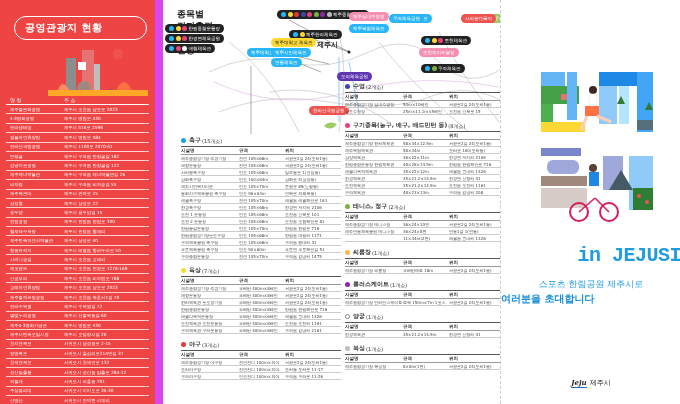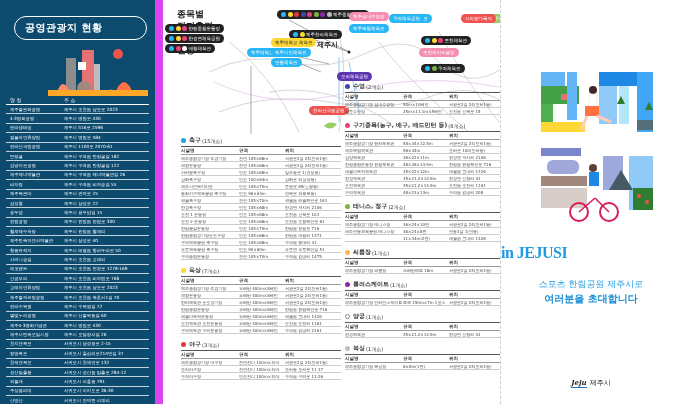--- a/index.html
+++ b/index.html
@@ -1,19 +1,19 @@
 <!DOCTYPE html>
 <html><head>
 <meta charset="utf-8">
 <style>
 *{box-sizing:border-box;margin:0;padding:0}
 html,body{width:680px;height:404px;overflow:hidden;background:#fff;font-family:"DejaVu Sans",sans-serif}
 .page{position:relative;width:680px;height:404px;display:flex}
 
-.left{width:155px;height:404px;background:#0c4a6e;position:relative;padding:10px 6px 0 6px;color:#fff}
+.left{width:155px;height:404px;background:#ef4444;position:relative;padding:10px 6px 0 6px;color:#fff}
 .left .title-pill{margin:6px 2px 0 8px;height:24px;border:1.5px solid #fff;border-radius:14px;display:flex;align-items:center;padding-left:10px;font-size:10px;font-weight:bold;letter-spacing:0.5px}
 .illus{height:52px;position:relative;margin-top:4px}
 .tbl-head{display:flex;font-size:5px;border-bottom:0.7px solid #fff;padding:1px 0;margin-top:0}
 .tbl-row{display:flex;font-size:4.3px;border-bottom:0.5px solid rgba(255,255,255,.75);height:9.4px;align-items:center;white-space:nowrap;overflow:hidden}
 .c1{width:58px;padding-left:4px;overflow:hidden}
 .c2{flex:1;overflow:hidden}
 
 .mid{width:345px;height:404px;position:relative;background:#fff;border-left:8px solid #d946ef}
 .mid-title{position:absolute;left:14px;top:8px;font-size:9px;font-weight:bold;line-height:12px;color:#222}
 .map{position:absolute;left:46px;top:2px;width:295px;height:132px}
@@ -27,23 +27,23 @@
 .sec-title .bul{width:5px;height:5px;border-radius:50%;margin-right:3px}
 .sec-title .cnt{font-weight:normal;font-size:5px;margin-left:1px}
 .ft-head{display:flex;font-size:4.5px;font-weight:bold;color:#333;border-top:0.7px solid #555;border-bottom:0.5px solid #999;padding:1px 0}
 .ft-row{display:flex;font-size:4px;color:#444;border-bottom:0.4px solid #ccc;height:7px;align-items:center;white-space:nowrap;overflow:hidden}
 .fa{width:58px;overflow:hidden}
 .fb{width:46px;overflow:hidden}
 .fc{flex:1;overflow:hidden}
 
 .right{flex:1;height:404px;position:relative;background:#fff;border-left:0.5px dashed #ccc}
 .art{position:absolute;left:32px;top:64px;width:130px;height:160px}
-.in-jejusi{position:absolute;left:0;width:180px;top:244px;text-align:left;font-size:16px;font-weight:bold;color:#1f9be0;font-family:Liberation Serif, serif;letter-spacing:-0.5px}
+.in-jejusi{position:absolute;left:0;width:180px;top:244px;text-align:right;font-size:20px;font-weight:bold;color:#1f9be0;font-family:Liberation Mono, monospace;letter-spacing:-0.5px}
 .sub1{position:absolute;left:0;width:180px;top:278px;text-align:center;font-size:9px;color:#1f9be0}
-.sub2{position:absolute;left:0;width:180px;top:292px;text-align:center;font-size:10px;font-weight:bold;color:#1a8fd6}
+.sub2{position:absolute;left:0;width:180px;top:292px;font-size:10px;font-weight:bold;color:#1a8fd6}
 .logo{position:absolute;left:0;width:180px;top:378px;text-align:center;font-size:7px;color:#222;display:flex;justify-content:center;align-items:center;gap:3px}
 .logo .mark{font-family:"DejaVu Serif",serif;font-style:italic;font-weight:bold;font-size:7px;border-bottom:1.5px solid #1f6fc0}
 </style>
 </head>
 <body>
 
 <div class="page">
 
   <div class="left">
     <div class="title-pill">공영관광지 현황</div>

